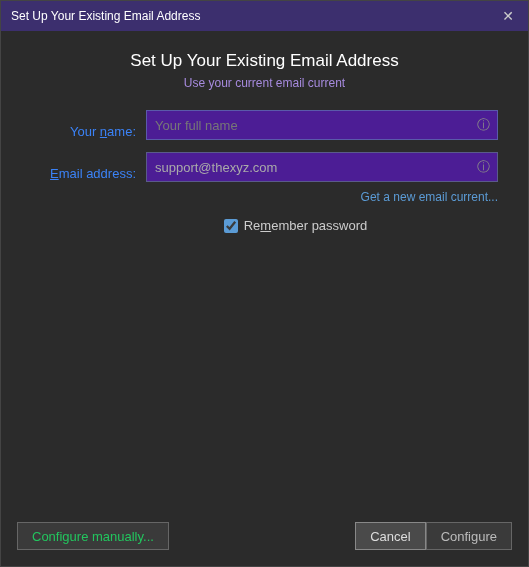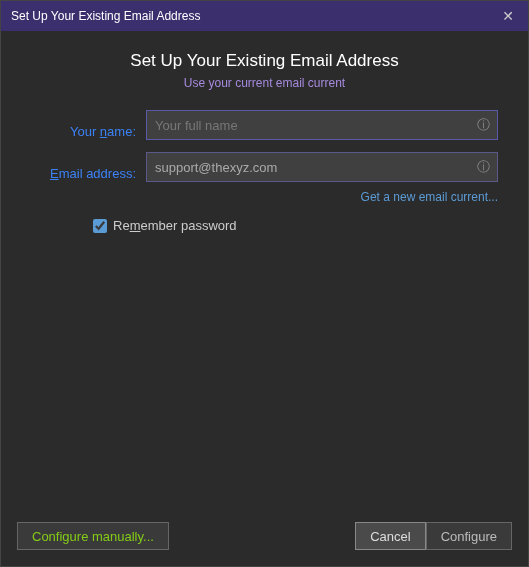--- a/index.html
+++ b/index.html
@@ -1,18 +1,19 @@
 <!DOCTYPE html>
 <html><head>
   <meta charset="utf-8">
   <style>
     * {
       box-sizing: border-box;
       margin: 0;
       padding: 0;
+      justify-content: center;
     }
 
     body {
       background: #2b2b2b;
       display: flex;
       justify-content: center;
       align-items: center;
       width: 529px;
       height: 567px;
       font-family: -apple-system, 'Segoe UI', Arial, sans-serif;
@@ -102,21 +103,21 @@
       text-decoration: underline;
     }
 
     .input-wrapper {
       flex: 1;
       position: relative;
     }
 
     .form-input {
       width: 100%;
-      background: #404040;
+      background: #4c1d95;
       border: 1px solid #5a5a8a;
       color: #aaa;
       padding: 6px 30px 6px 8px;
       font-size: 13px;
       outline: none;
       height: 30px;
     }
 
     .form-input.active-border {
       border-color: #5a5aaa;
@@ -202,21 +203,21 @@
       cursor: pointer;
       border: 1px solid #666;
       outline: none;
       height: 28px;
       display: flex;
       align-items: center;
     }
 
     .btn-secondary {
       background: #3a3a3a;
-      color: #84cc16;
+      color: #22c55e;
       border-color: #666;
     }
 
     .btn-default {
       background: #4a4a4a;
       color: #ddd;
       border-color: #888;
     }
 
     .btn-primary {

